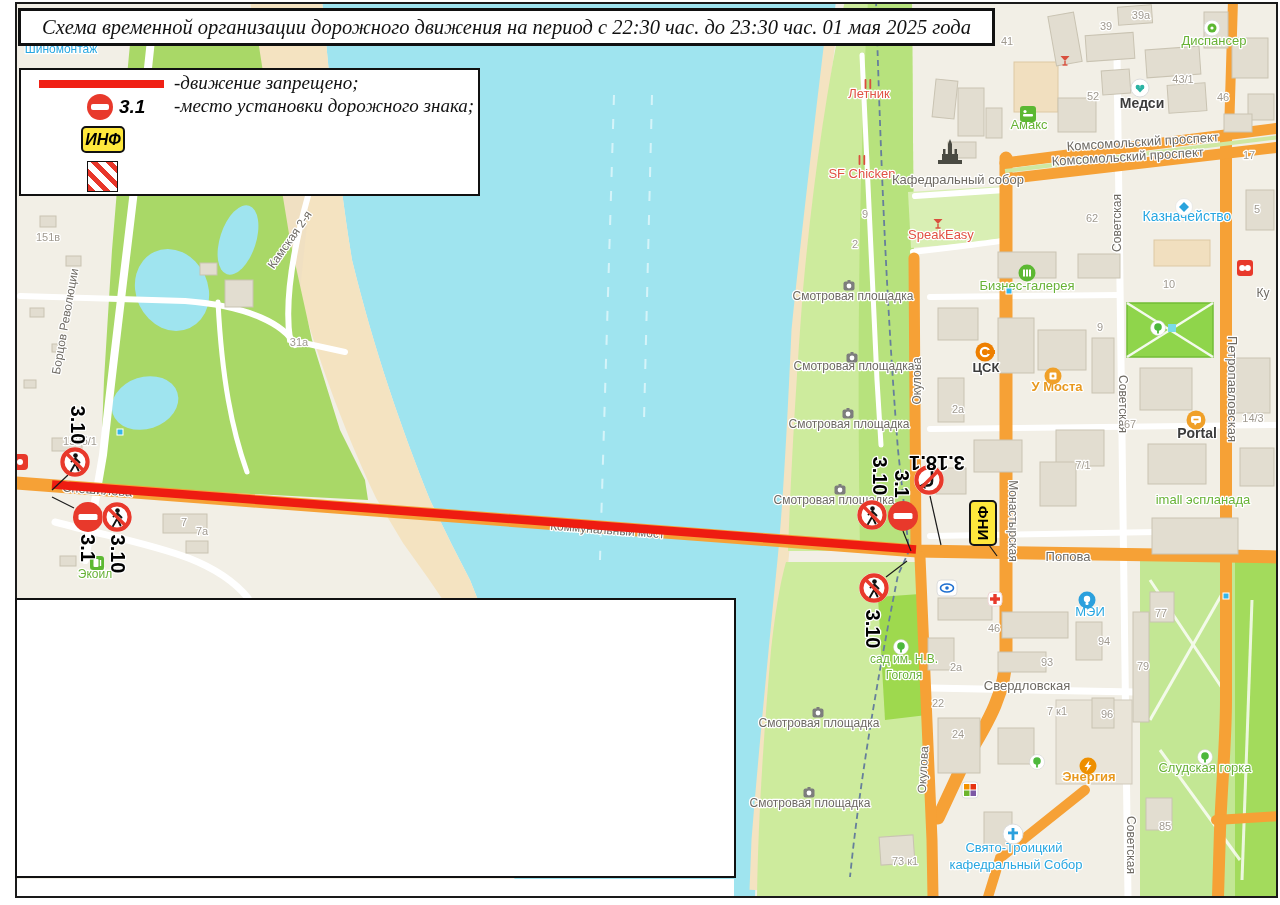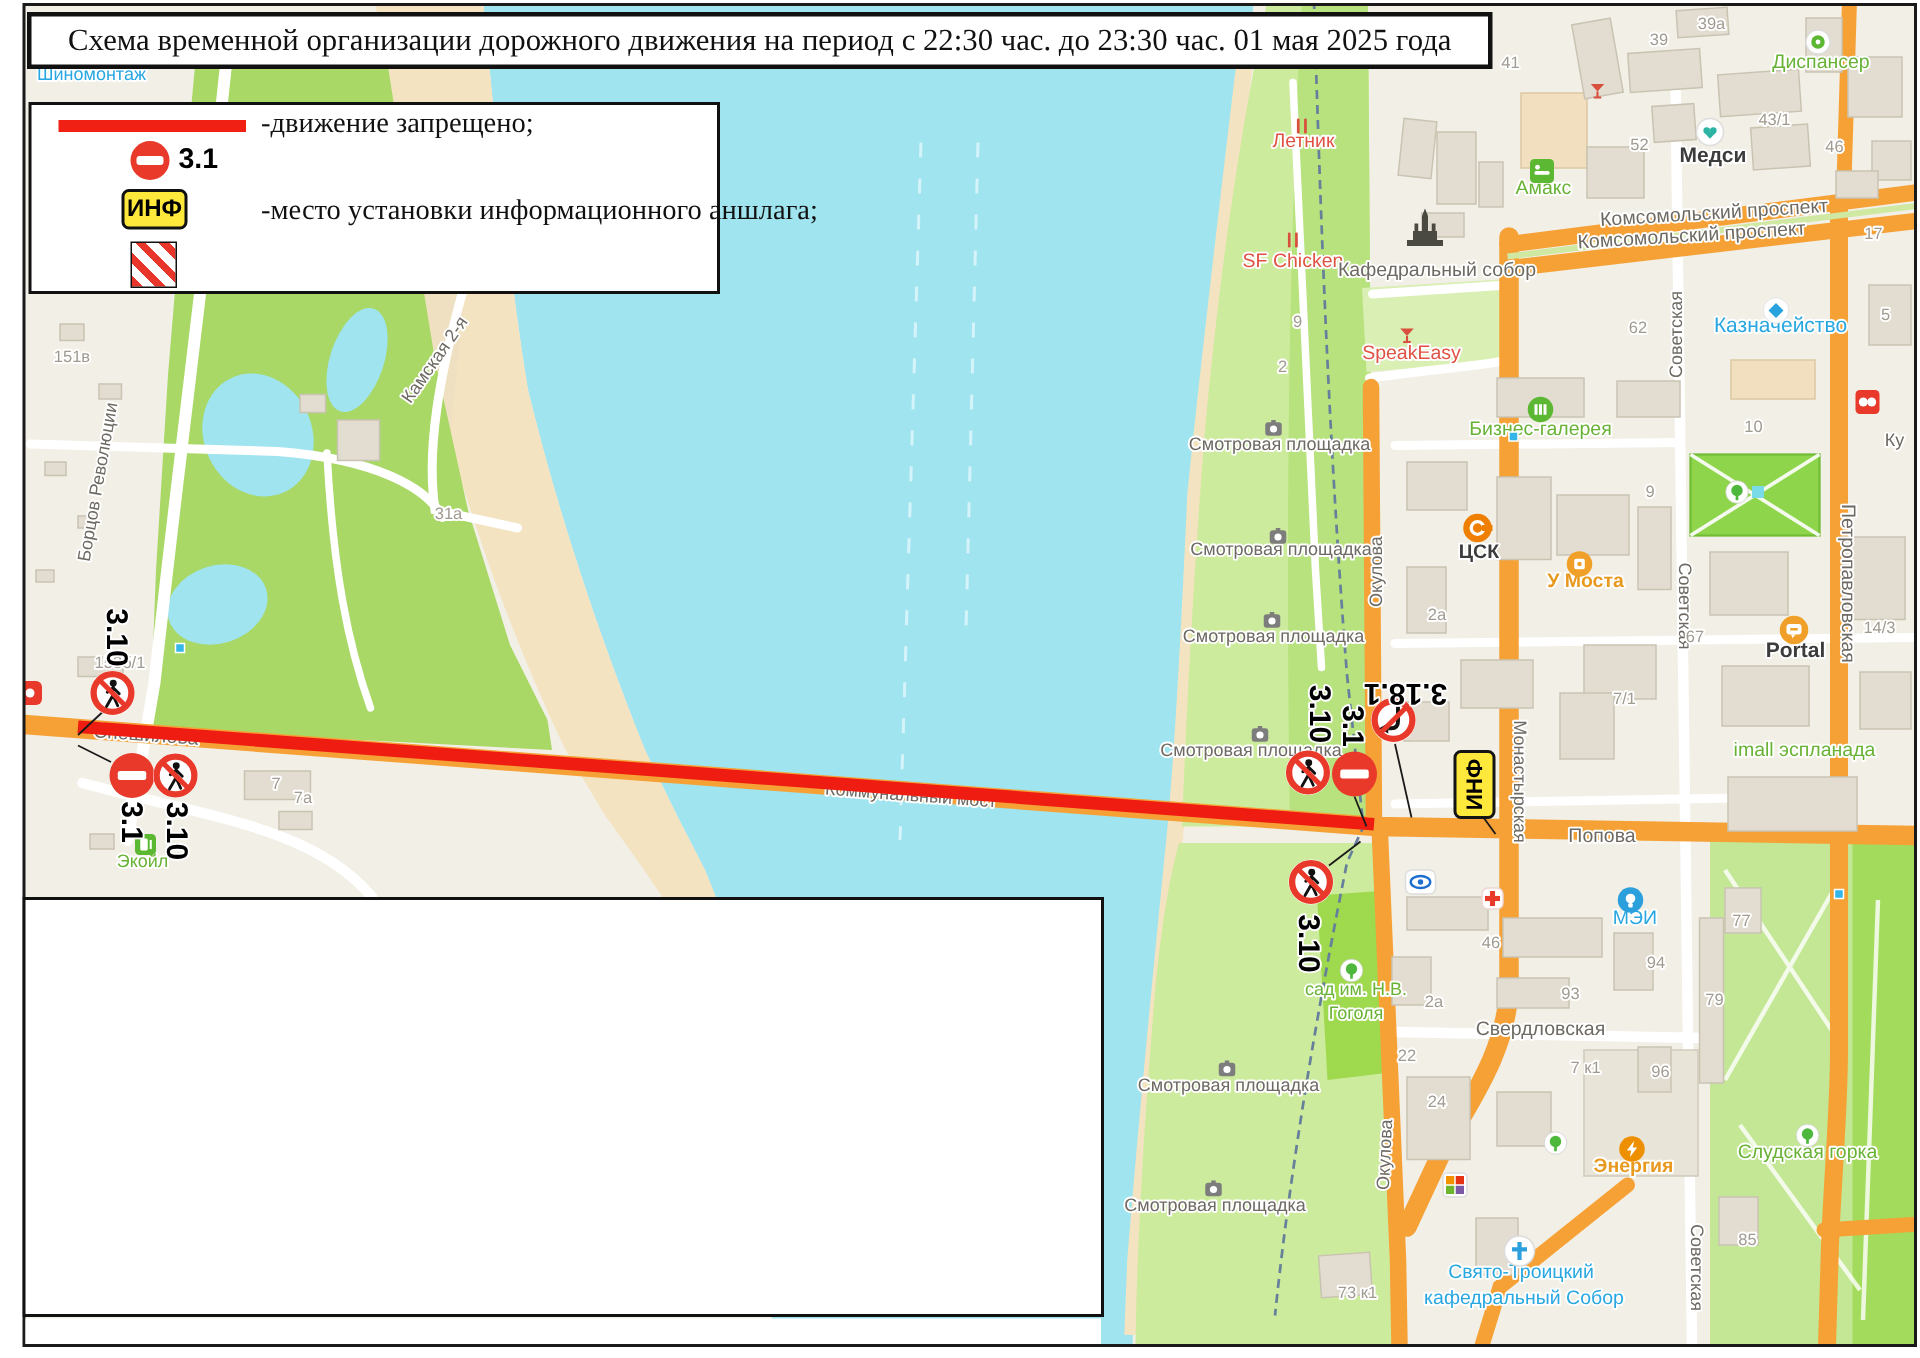--- a/index.html
+++ b/index.html
@@ -1,20 +1,20 @@
 <!DOCTYPE html>
 <html><head>
 <meta charset="utf-8">
 <style>
   html,body{margin:0;padding:0;background:#fff;}
   #page{position:relative;width:1280px;height:905px;background:#fff;overflow:hidden;
         font-family:"Liberation Sans",sans-serif;}
   svg text{paint-order:stroke;stroke:#fff;stroke-width:2.5px;stroke-linejoin:round;}
   svg text.nohalo{stroke:none;}
-  .box{position:absolute;background:#fff;border:2px solid #111;box-sizing:border-box;}
+  .box{position:absolute;background:#fff;border:2px solid #111;box-sizing:border-box;font-style:italic;}
   #title-box{left:18px;top:8px;width:977px;height:38px;border-width:3px;
              display:flex;align-items:center;justify-content:center;z-index:20;}
   #title-box span{font-family:"Liberation Serif",serif;font-size:20.5px;color:#111;white-space:nowrap;}
   #legend-box{left:19px;top:68px;width:461px;height:128px;border-width:2.5px;z-index:20;}
   .leg-text{position:absolute;left:153px;font-family:"Liberation Serif",serif;font-size:19px;color:#111;white-space:nowrap;}
   #leg-line{position:absolute;left:18px;top:10px;width:125px;height:8px;background:#f02015;}
   #leg-sign31{position:absolute;left:66px;top:24px;width:26px;height:26px;border-radius:50%;background:#e8392b;}
   #leg-sign31::after{content:"";position:absolute;left:4px;top:10px;width:18px;height:6px;border-radius:2px;background:#fff;}
   #leg-31num{position:absolute;left:98px;top:26px;font-weight:bold;font-size:19px;color:#000;}
   #leg-inf{position:absolute;left:60px;top:56px;width:44px;height:27px;background:#ffe83c;border:2.5px solid #111;
@@ -501,21 +501,21 @@
 
 <div id="title-box" class="box">
   <span>Схема временной организации дорожного движения на период с 22:30 час. до 23:30 час. 01 мая 2025 года</span>
 </div>
 
 <div id="legend-box" class="box">
   <div id="leg-line"></div>
   <div class="leg-text" style="top:2px">-движение запрещено;</div>
   <div id="leg-sign31"></div>
   <div id="leg-31num">3.1</div>
+  <div class="leg-text" style="top:25px">-место установки дорожного знака;</div>
   <div id="leg-inf">ИНФ</div>
-  <div class="leg-text" style="top:60px">-место установки информационного аншлага;</div>
   <div id="leg-stripe"></div>
 </div>
 
 <div id="white-strip"></div>
 <div id="white-box" class="box"></div>
 
 </div>
 
 </body></html>

